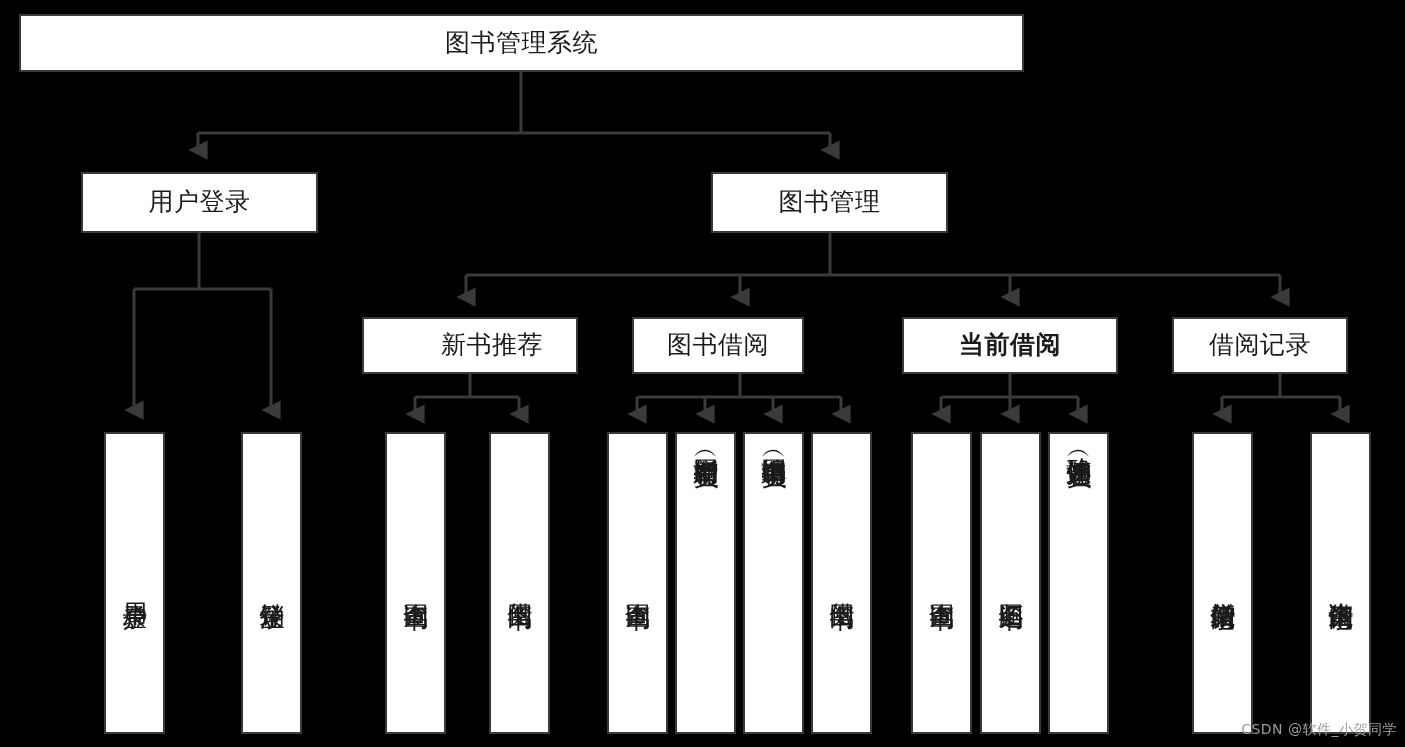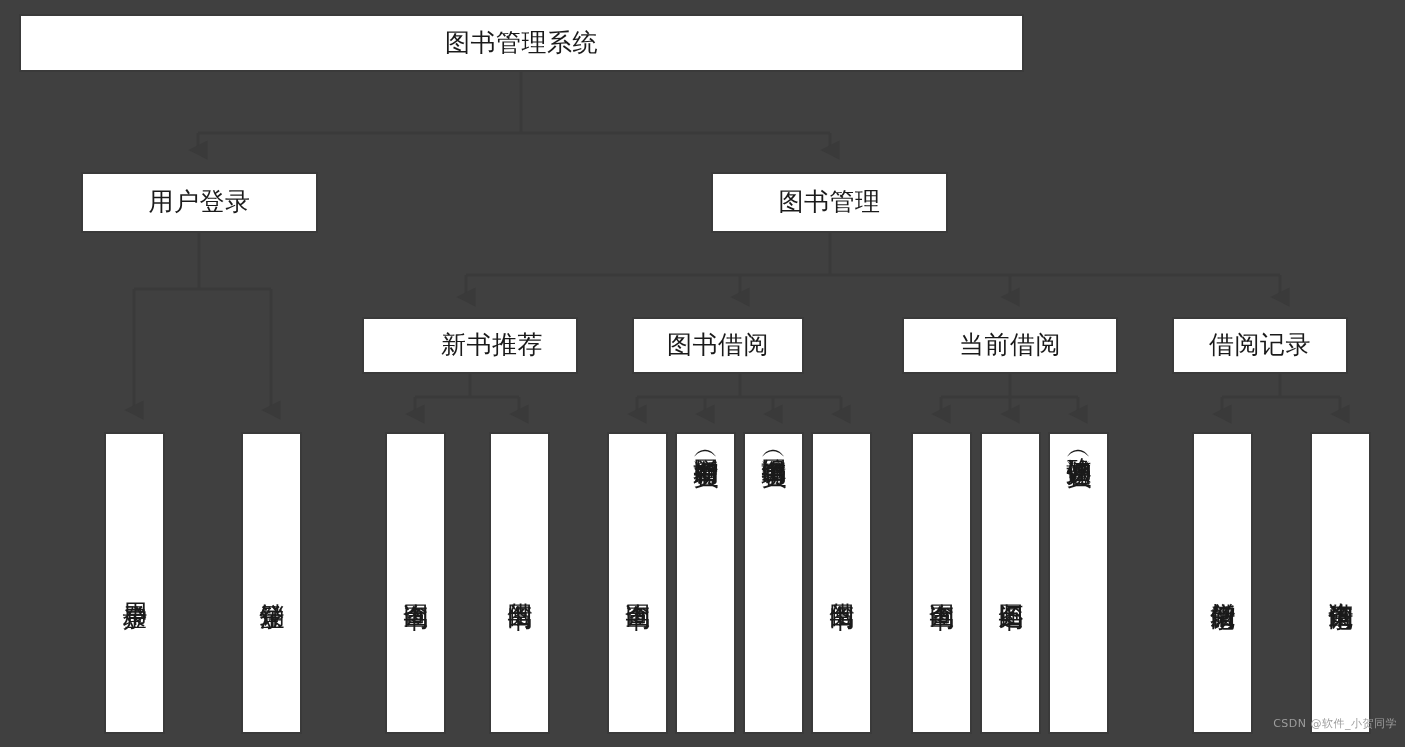--- a/index.html
+++ b/index.html
@@ -8,21 +8,21 @@
     padding: 0;
     background: #ffffff;
   }
   body {
     font-family: "DejaVu Sans", "Liberation Sans", sans-serif;
   }
   #diagram-root {
     position: relative;
     width: 1405px;
     height: 747px;
-    background: #404040;
+    background: #000000;
     overflow: hidden;
   }
   #edge-layer {
     position: absolute;
     left: 0;
     top: 0;
     width: 1405px;
     height: 747px;
     pointer-events: none;
   }
@@ -55,22 +55,22 @@
     white-space: nowrap;
     display: block;
     margin: 0 auto;
   }
   .node-v.v-center {
     align-items: center;
   }
   #watermark {
     position: absolute;
     right: 8px;
-    bottom: 16px;
-    font-size: 11px;
+    bottom: 8px;
+    font-size: 14px;
     color: #9d9d9d;
     white-space: nowrap;
     letter-spacing: 0.5px;
   }
 </style>
 </head>
 <body>
 
 <div id="diagram-root">
 
@@ -137,21 +137,21 @@
   </div>
 
   <div class="node node-h" style="left:362px; top:317px; width:216px; height:57px;padding-left:44px;">
     <span class="node-label">新书推荐</span>
   </div>
 
   <div class="node node-h" style="left:632px; top:317px; width:172px; height:57px;">
     <span class="node-label">图书借阅</span>
   </div>
 
-  <div class="node node-h" style="left:902px; top:317px; width:216px; height:57px;">
+  <div class="node node-h" style="left:902px; top:317px; width:216px; height:57px;font-weight:bold;">
     <span class="node-label">当前借阅</span>
   </div>
 
   <div class="node node-h" style="left:1172px; top:317px; width:176px; height:57px;">
     <span class="node-label">借阅记录</span>
   </div>
 
   <div class="node node-v v-center" style="left:104px; top:432px; width:61px; height:302px;">
     <span class="node-label">用户登录</span>
   </div>

